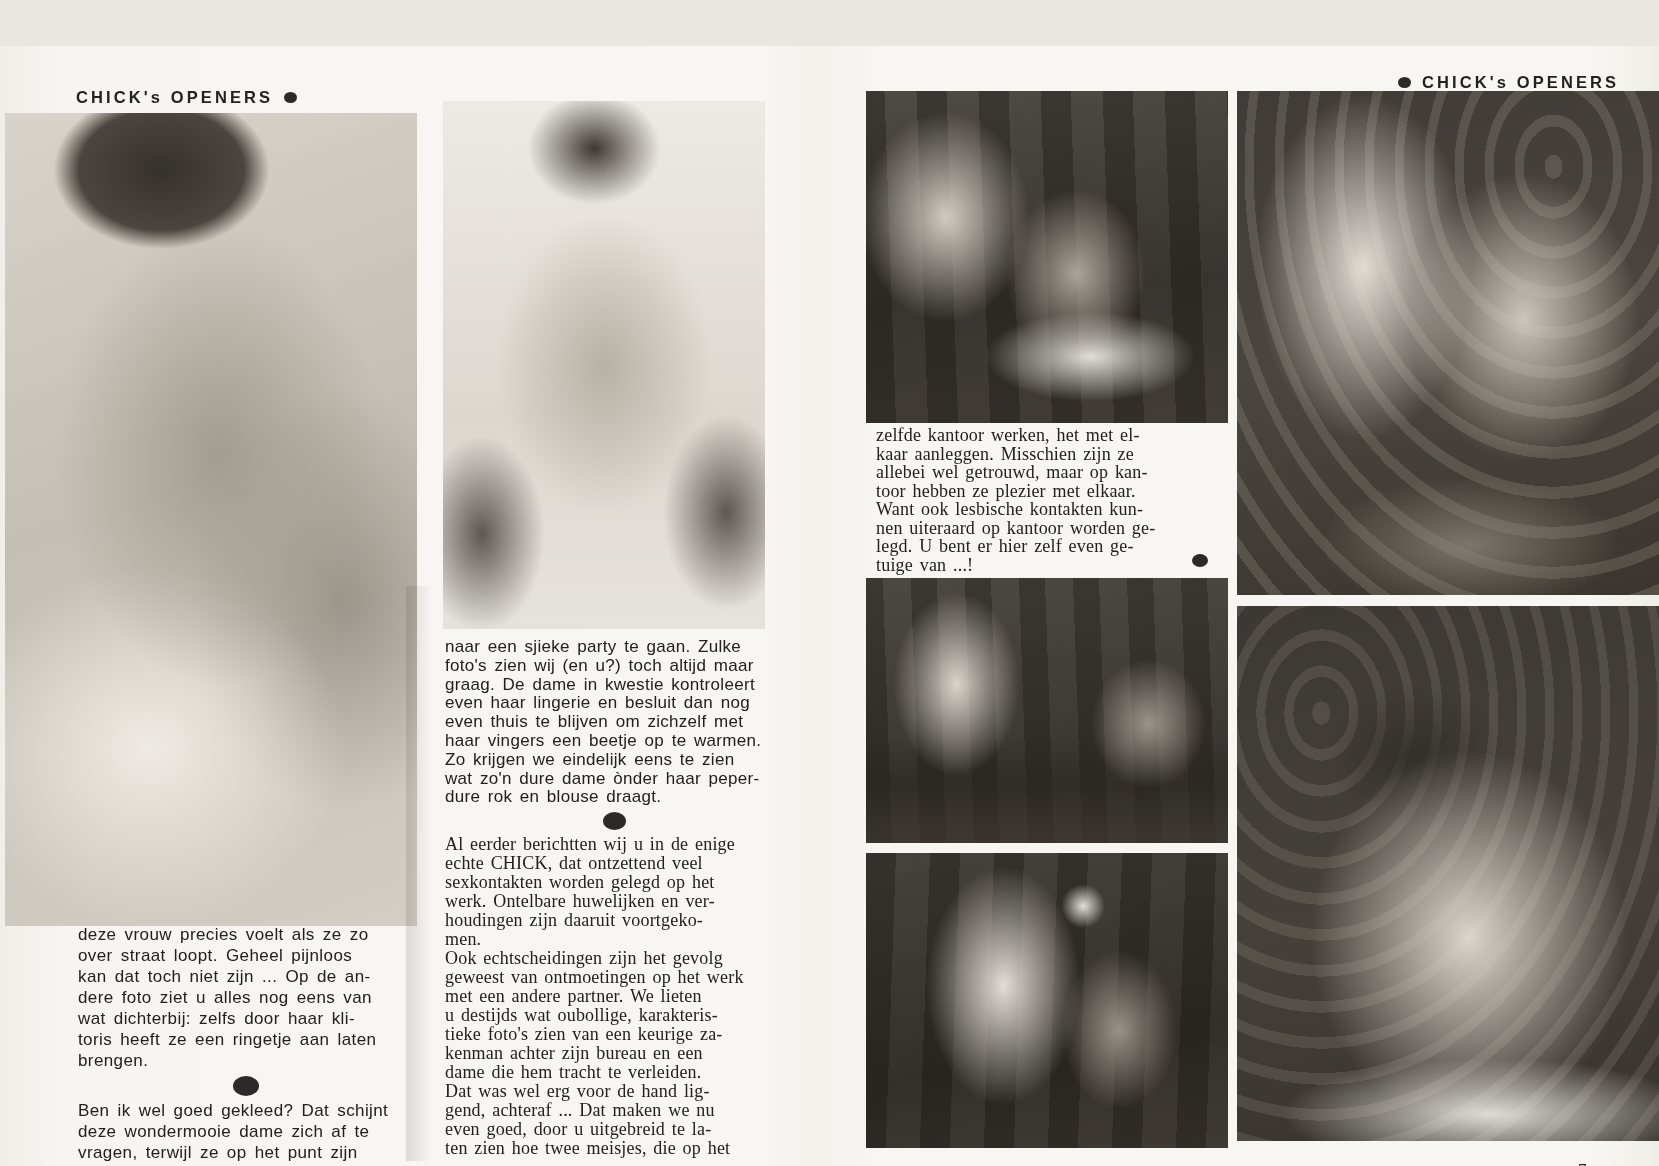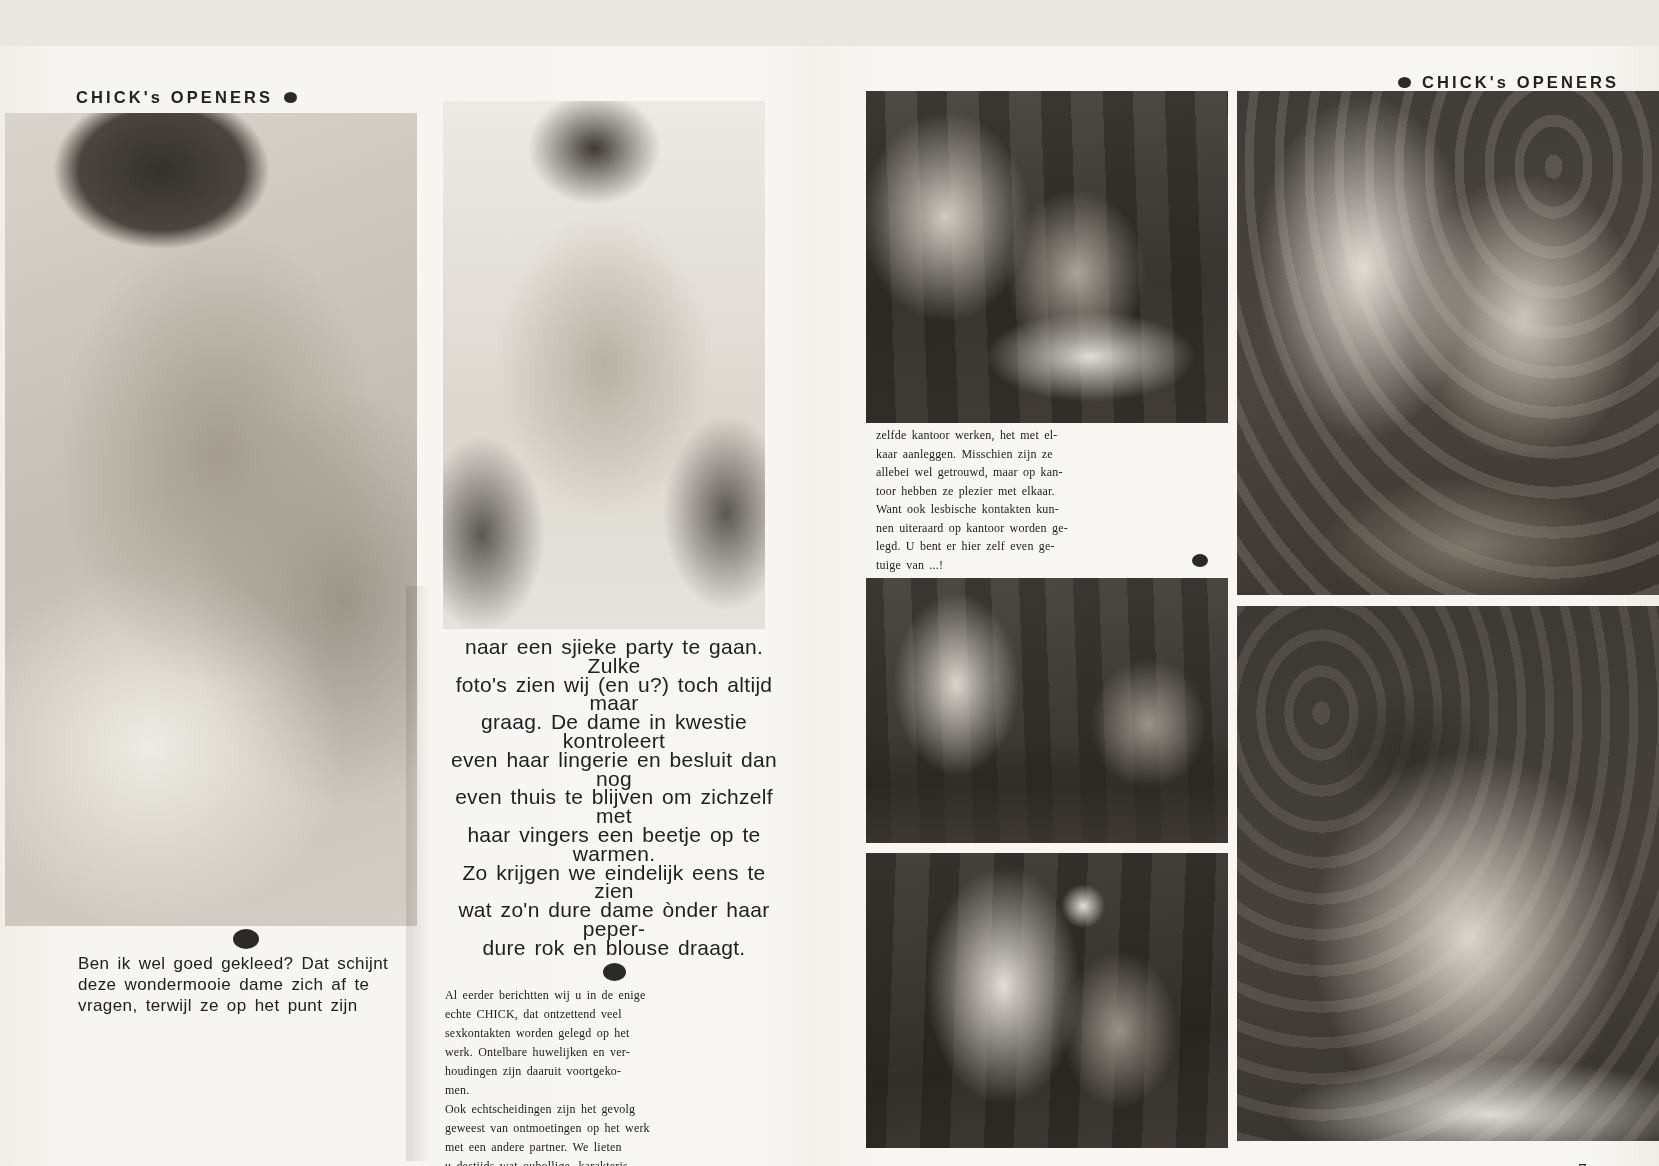--- a/index.html
+++ b/index.html
@@ -11,23 +11,23 @@
   .hdr{position:absolute;display:flex;align-items:center;gap:11px;
     font-family:"Liberation Sans",sans-serif;font-size:16.5px;font-weight:bold;
     letter-spacing:3.1px;color:#232220;white-space:nowrap;}
   .dot{background:#2b2a28;border-radius:50%;}
   .hdr-dot{width:13px;height:11px;flex:0 0 auto;}
   .photo{position:absolute;}
   .txtcol{position:absolute;}
   .para{margin:0;white-space:pre-line;}
   .sans{font-family:"Liberation Sans",sans-serif;font-size:17px;line-height:21px;
     letter-spacing:.4px;word-spacing:3px;color:#222120;}
-  .sans-sm{font-family:"Liberation Sans",sans-serif;font-size:21px;line-height:18.8px;
-    letter-spacing:.3px;word-spacing:2.5px;color:#222120;text-align:center;}
-  .serif{font-family:"Liberation Serif","DejaVu Serif",serif;font-size:12px;line-height:19px;
+  .sans-sm{font-family:"Liberation Sans",sans-serif;font-size:17px;line-height:18.8px;
+    letter-spacing:.3px;word-spacing:2.5px;color:#222120;}
+  .serif{font-family:"Liberation Serif","DejaVu Serif",serif;font-size:18px;line-height:19px;
     letter-spacing:.2px;word-spacing:2px;color:#222120;}
   .sep-dot{width:26px;height:20px;margin:5px auto 4px auto;}
   .sep-dot-sm{width:23px;height:18px;margin:5px auto 5px auto;}
   .pagenum{position:absolute;font-family:"Liberation Serif","DejaVu Serif",serif;
     font-size:17px;color:#232220;}
   .scan-shadow{position:absolute;left:406px;top:540px;width:26px;height:575px;
     background:linear-gradient(90deg,rgba(60,56,50,.14),rgba(60,56,50,0));}
 
   
   .ph1{left:5px;top:67px;width:412px;height:813px;
@@ -89,20 +89,27 @@
     <span>CHICK's OPENERS</span>
     <span class="dot hdr-dot"></span>
   </div>
 
   <div class="photo ph1"></div>
   <div class="photo ph2"></div>
 
   <div class="scan-shadow"></div>
 
   <div class="txtcol" style="left:78px;top:878px;width:336px;">
+    <p class="para sans">deze vrouw precies voelt als ze zo
+over straat loopt. Geheel pijnloos
+kan dat toch niet zijn ... Op de an-
+dere foto ziet u alles nog eens van
+wat dichterbij: zelfs door haar kli-
+toris heeft ze een ringetje aan laten
+brengen.</p>
     <div class="dot sep-dot"></div>
     <p class="para sans">Ben ik wel goed gekleed? Dat schijnt
 deze wondermooie dame zich af te
 vragen, terwijl ze op het punt zijn</p>
   </div>
 
   <div class="txtcol" style="left:445px;top:592px;width:338px;">
     <p class="para sans-sm">naar een sjieke party te gaan. Zulke
 foto's zien wij (en u?) toch altijd maar
 graag. De dame in kwestie kontroleert

